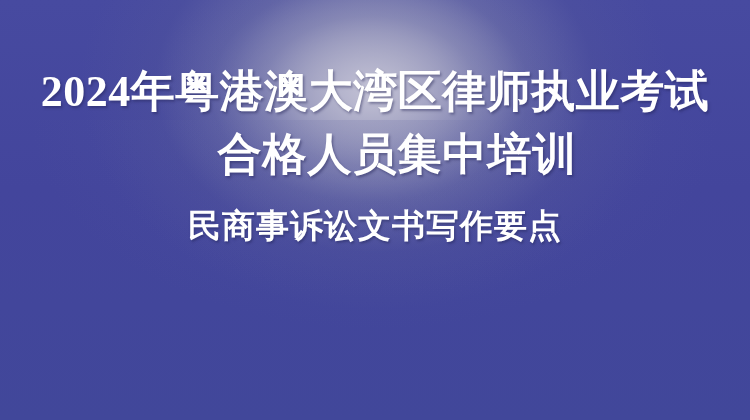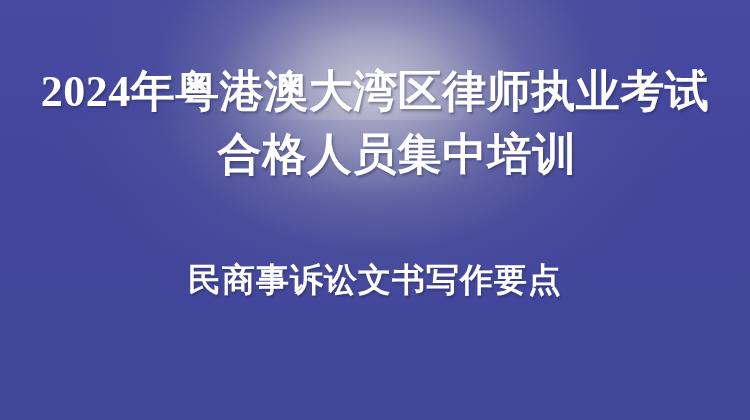--- a/index.html
+++ b/index.html
@@ -72,20 +72,21 @@
   }
 
   
 
   .content {
     position: absolute;
     inset: 0;
     display: flex;
     flex-direction: column;
     align-items: center;
+    gap: 18px;
   }
 
   .title-block {
     margin-top: 60px;
     width: 100%;
     text-align: center;
   }
 
   .title-line {
     display: block;
@@ -97,21 +98,20 @@
     white-space: nowrap;
     text-shadow: 1.5px 2px 2.5px rgba(30,32,80,0.42);
   }
 
   .title-line.line-2 {
     letter-spacing: 1px;
     padding-left: 45px;
   }
 
   .subtitle-block {
-    margin-top: 72px;
     width: 100%;
     text-align: center;
   }
 
   .subtitle-line {
     display: block;
     color: #ffffff;
     font-weight: bold;
     font-size: 33px;
     line-height: 44px;

